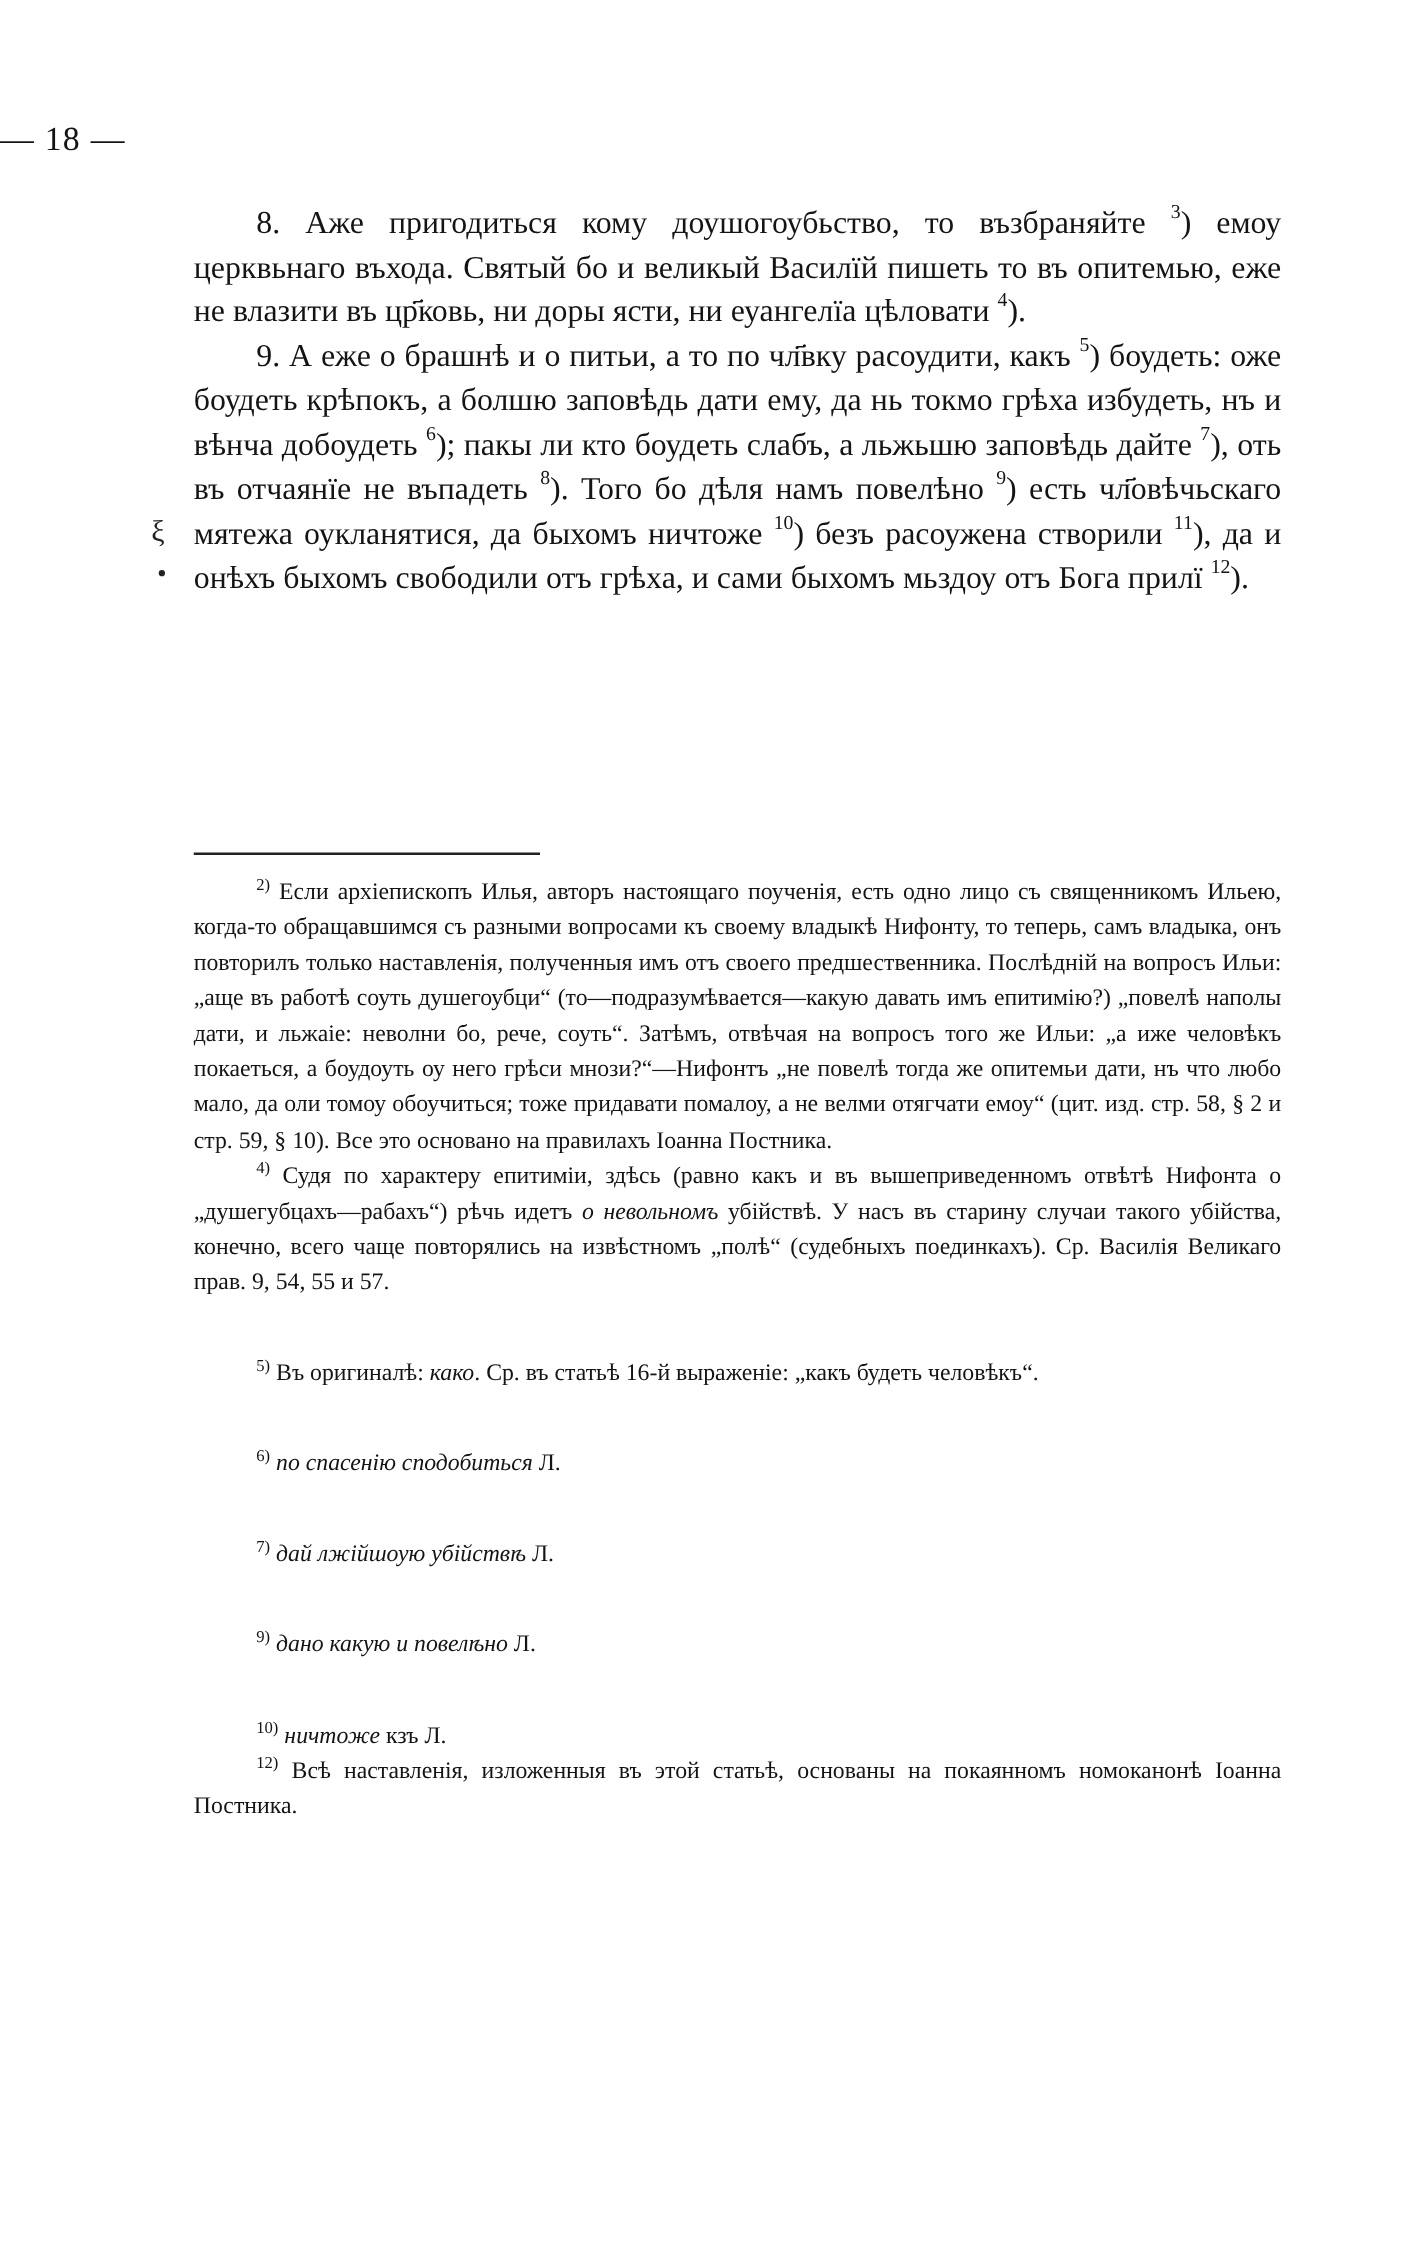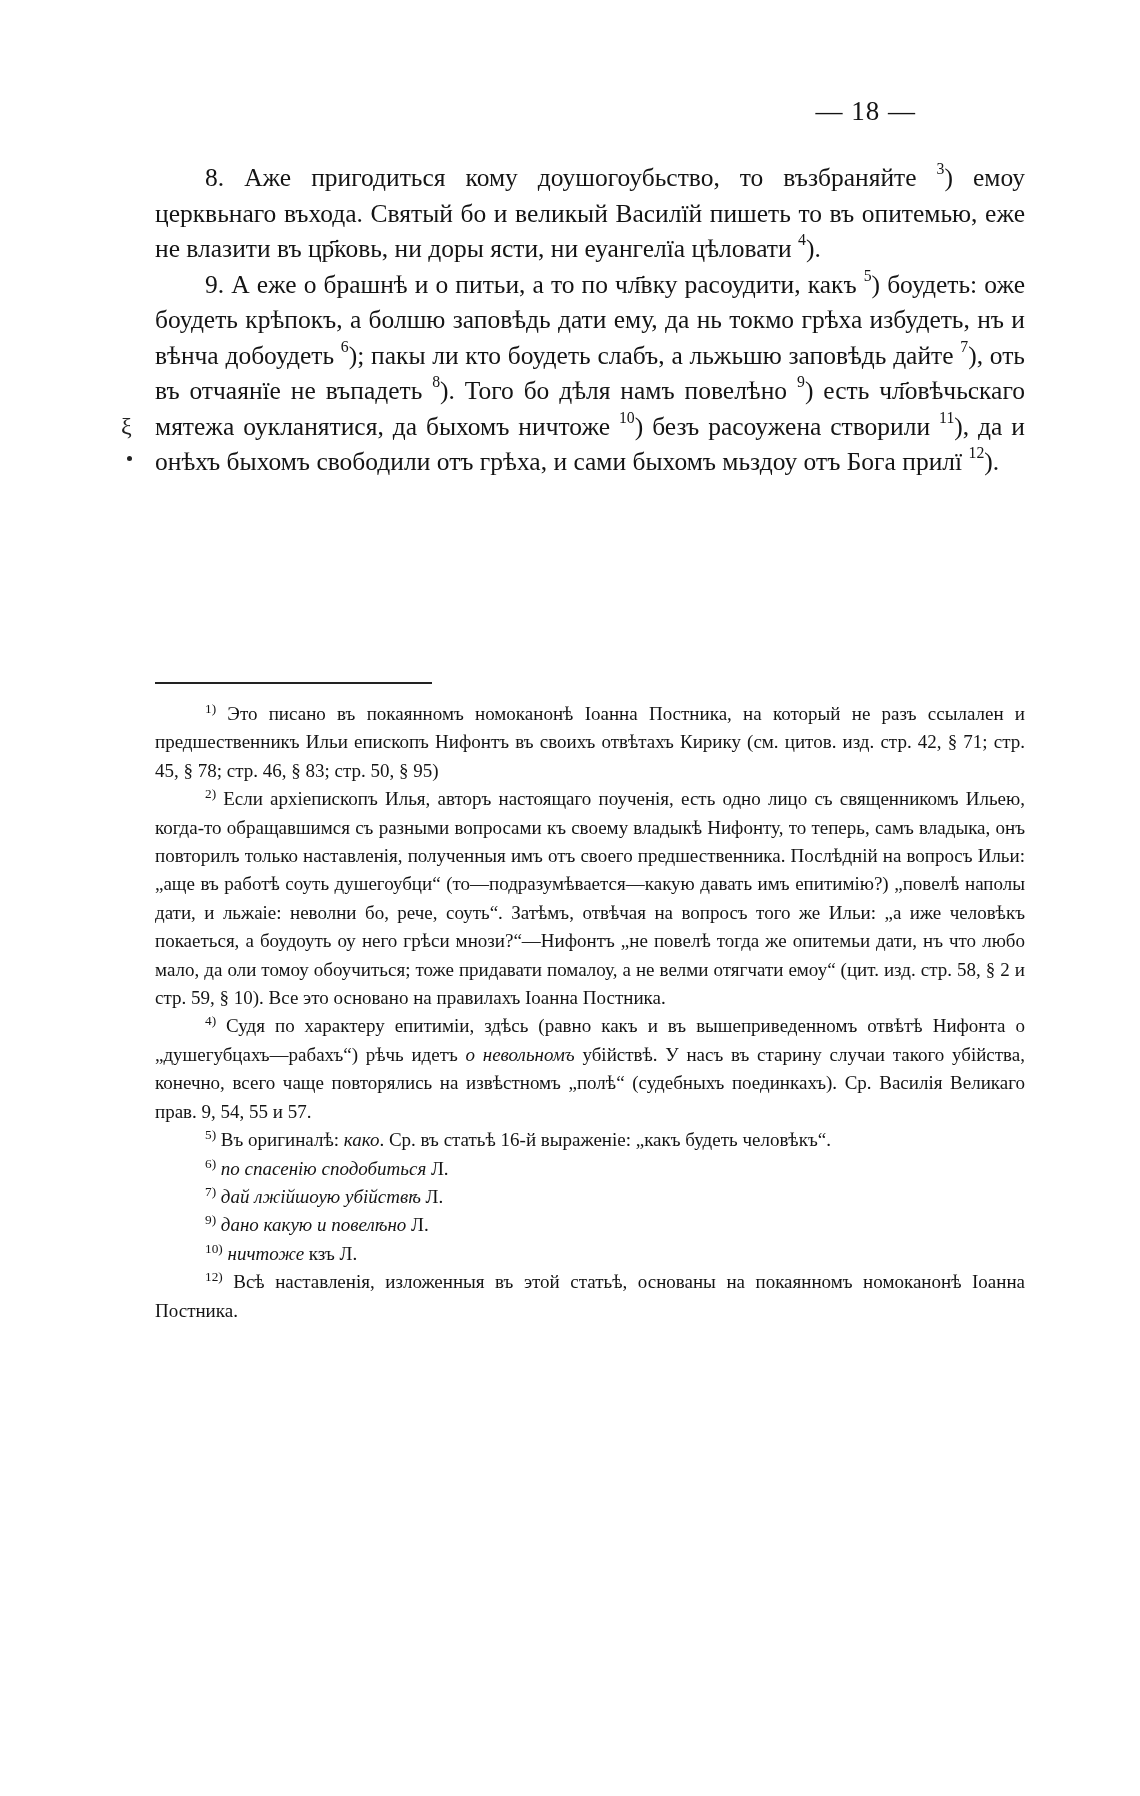--- a/index.html
+++ b/index.html
@@ -1,21 +1,21 @@
 <!DOCTYPE html>
 <html><head>
 <meta charset="utf-8">
 <style>
   html, body { margin: 0; padding: 0; background: #ffffff; }
   body {
     width: 1140px; height: 1796px; position: relative; overflow: hidden;
     font-family: "Liberation Serif", "DejaVu Serif", serif; color: #141414;
   }
   .page-number {
-    position: absolute; top: 96px; left: 0; width: 916px; text-align: right;
+    position: absolute; top: 96px; left: 0; width: 916px; text-align: left;
     font-size: 27px; letter-spacing: 1px;
   }
   .main {
     position: absolute; left: 155px; top: 160px; width: 870px;
     font-size: 25.5px; line-height: 35.5px; text-align: justify;
   }
   .main p { margin: 0; }
   .main p.indent { text-indent: 50px; }
   .main .last { text-align-last: left; }
   sup { font-size: 62%; line-height: 0; vertical-align: 0.75em; }
@@ -29,41 +29,40 @@
   }
   .rule {
     position: absolute; left: 155px; top: 682px; width: 277px; height: 0;
     border-top: 2px solid #222;
   }
   .footnotes {
     position: absolute; left: 155px; top: 700px; width: 870px;
     font-size: 19px; line-height: 28.4px; text-align: justify;
   }
   .footnotes p { margin: 0; text-indent: 50px; }
-  .footnotes p.short { text-align: left; }
+  .footnotes p.short { text-align: left; margin-top: 44px; }
   .footnotes .fn-num { font-size: 70%; vertical-align: 0.55em; line-height: 0; }
   .footnotes em { font-style: italic; }
 </style>
 </head>
 <body>
 
 <div class="page-number">— 18 —</div>
 
 <div class="main">
   <p class="indent last"><span>8. Аже пригодиться кому доушогоубьство, то възбраняйте </span><sup>3</sup><span>) емоу церквьнаго въхода. Святый бо и великый Василїй пишеть то въ опитемью, еже не влазити въ цр҃ковь, ни доры ясти, ни еуангелїа цѣловати </span><sup>4</sup><span>).</span></p>
   <p class="indent last"><span>9. А еже о брашнѣ и о питьи, а то по чл҃вку расоудити, какъ </span><sup>5</sup><span>) боудеть: оже боудеть крѣпокъ, а болшю заповѣдь дати ему, да нь токмо грѣха избудеть, нъ и вѣнча добоудеть </span><sup>6</sup><span>); пакы ли кто боудеть слабъ, а льжьшю заповѣдь дайте </span><sup>7</sup><span>), оть въ отчаянїе не въпадеть </span><sup>8</sup><span>). Того бо дѣля намъ повелѣно </span><sup>9</sup><span>) есть чл҃овѣчьскаго мятежа оукланятися, да быхомъ ничтоже </span><sup>10</sup><span>) безъ расоужена створили </span><sup>11</sup><span>), да и онѣхъ быхомъ свободили отъ грѣха, и сами быхомъ мьздоу отъ Бога прилї </span><sup>12</sup><span>).</span></p>
 </div>
 
 <div class="margin-mark">ξ</div>
 <div class="margin-dot"></div>
 
 <div class="rule"></div>
 
 <div class="footnotes">
-  <p><span class="fn-num">1)</span><span> Это писано въ покаянномъ номоканонѣ Іоанна Постника, на который не разъ ссылален и предшественникъ Ильи епископъ Нифонтъ въ своихъ отвѣтахъ Кирику (см. цитов. изд. стр. 42, § 71; стр. 45, § 78; стр. 46, § 83; стр. 50, § 95)</span></p>
   <p><span class="fn-num">2)</span><span> Если архіепископъ Илья, авторъ настоящаго поученія, есть одно лицо съ священникомъ Ильею, когда-то обращавшимся съ разными вопросами къ своему владыкѣ Нифонту, то теперь, самъ владыка, онъ повторилъ только наставленія, полученныя имъ отъ своего предшественника. Послѣдній на вопросъ Ильи: „аще въ работѣ соуть душегоубци“ (то—подразумѣвается—какую давать имъ епитимію?) „повелѣ наполы дати, и льжаіе: неволни бо, рече, соуть“. Затѣмъ, отвѣчая на вопросъ того же Ильи: „а иже человѣкъ покаеться, а боудоуть оу него грѣси мнози?“—Нифонтъ „не повелѣ тогда же опитемьи дати, нъ что любо мало, да оли томоу обоучиться; тоже придавати помалоу, а не велми отягчати емоу“ (цит. изд. стр. 58, § 2 и стр. 59, § 10). Все это основано на правилахъ Іоанна Постника.</span></p>
   <p><span class="fn-num">4)</span><span> Судя по характеру епитиміи, здѣсь (равно какъ и въ вышеприведенномъ отвѣтѣ Нифонта о „душегубцахъ—рабахъ“) рѣчь идетъ </span><em>о невольномъ</em><span> убійствѣ. У насъ въ старину случаи такого убійства, конечно, всего чаще повторялись на извѣстномъ „полѣ“ (судебныхъ поединкахъ). Ср. Василія Великаго прав. 9, 54, 55 и 57.</span></p>
   <p class="short"><span class="fn-num">5)</span><span> Въ оригиналѣ: </span><em>како</em><span>. Ср. въ статьѣ 16-й выраженіе: „какъ будеть человѣкъ“.</span></p>
   <p class="short"><span class="fn-num">6)</span><em> по спасенію сподобиться</em><span> Л.</span></p>
   <p class="short"><span class="fn-num">7)</span><em> дай лжійшоую убійствѣ</em><span> Л.</span></p>
   <p class="short"><span class="fn-num">9)</span><em> дано какую и повелѣно</em><span> Л.</span></p>
   <p class="short"><span class="fn-num">10)</span><em> ничтоже</em><span> кзъ Л.</span></p>
   <p><span class="fn-num">12)</span><span> Всѣ наставленія, изложенныя въ этой статьѣ, основаны на покаянномъ номоканонѣ Іоанна Постника.</span></p>
 </div>
 

